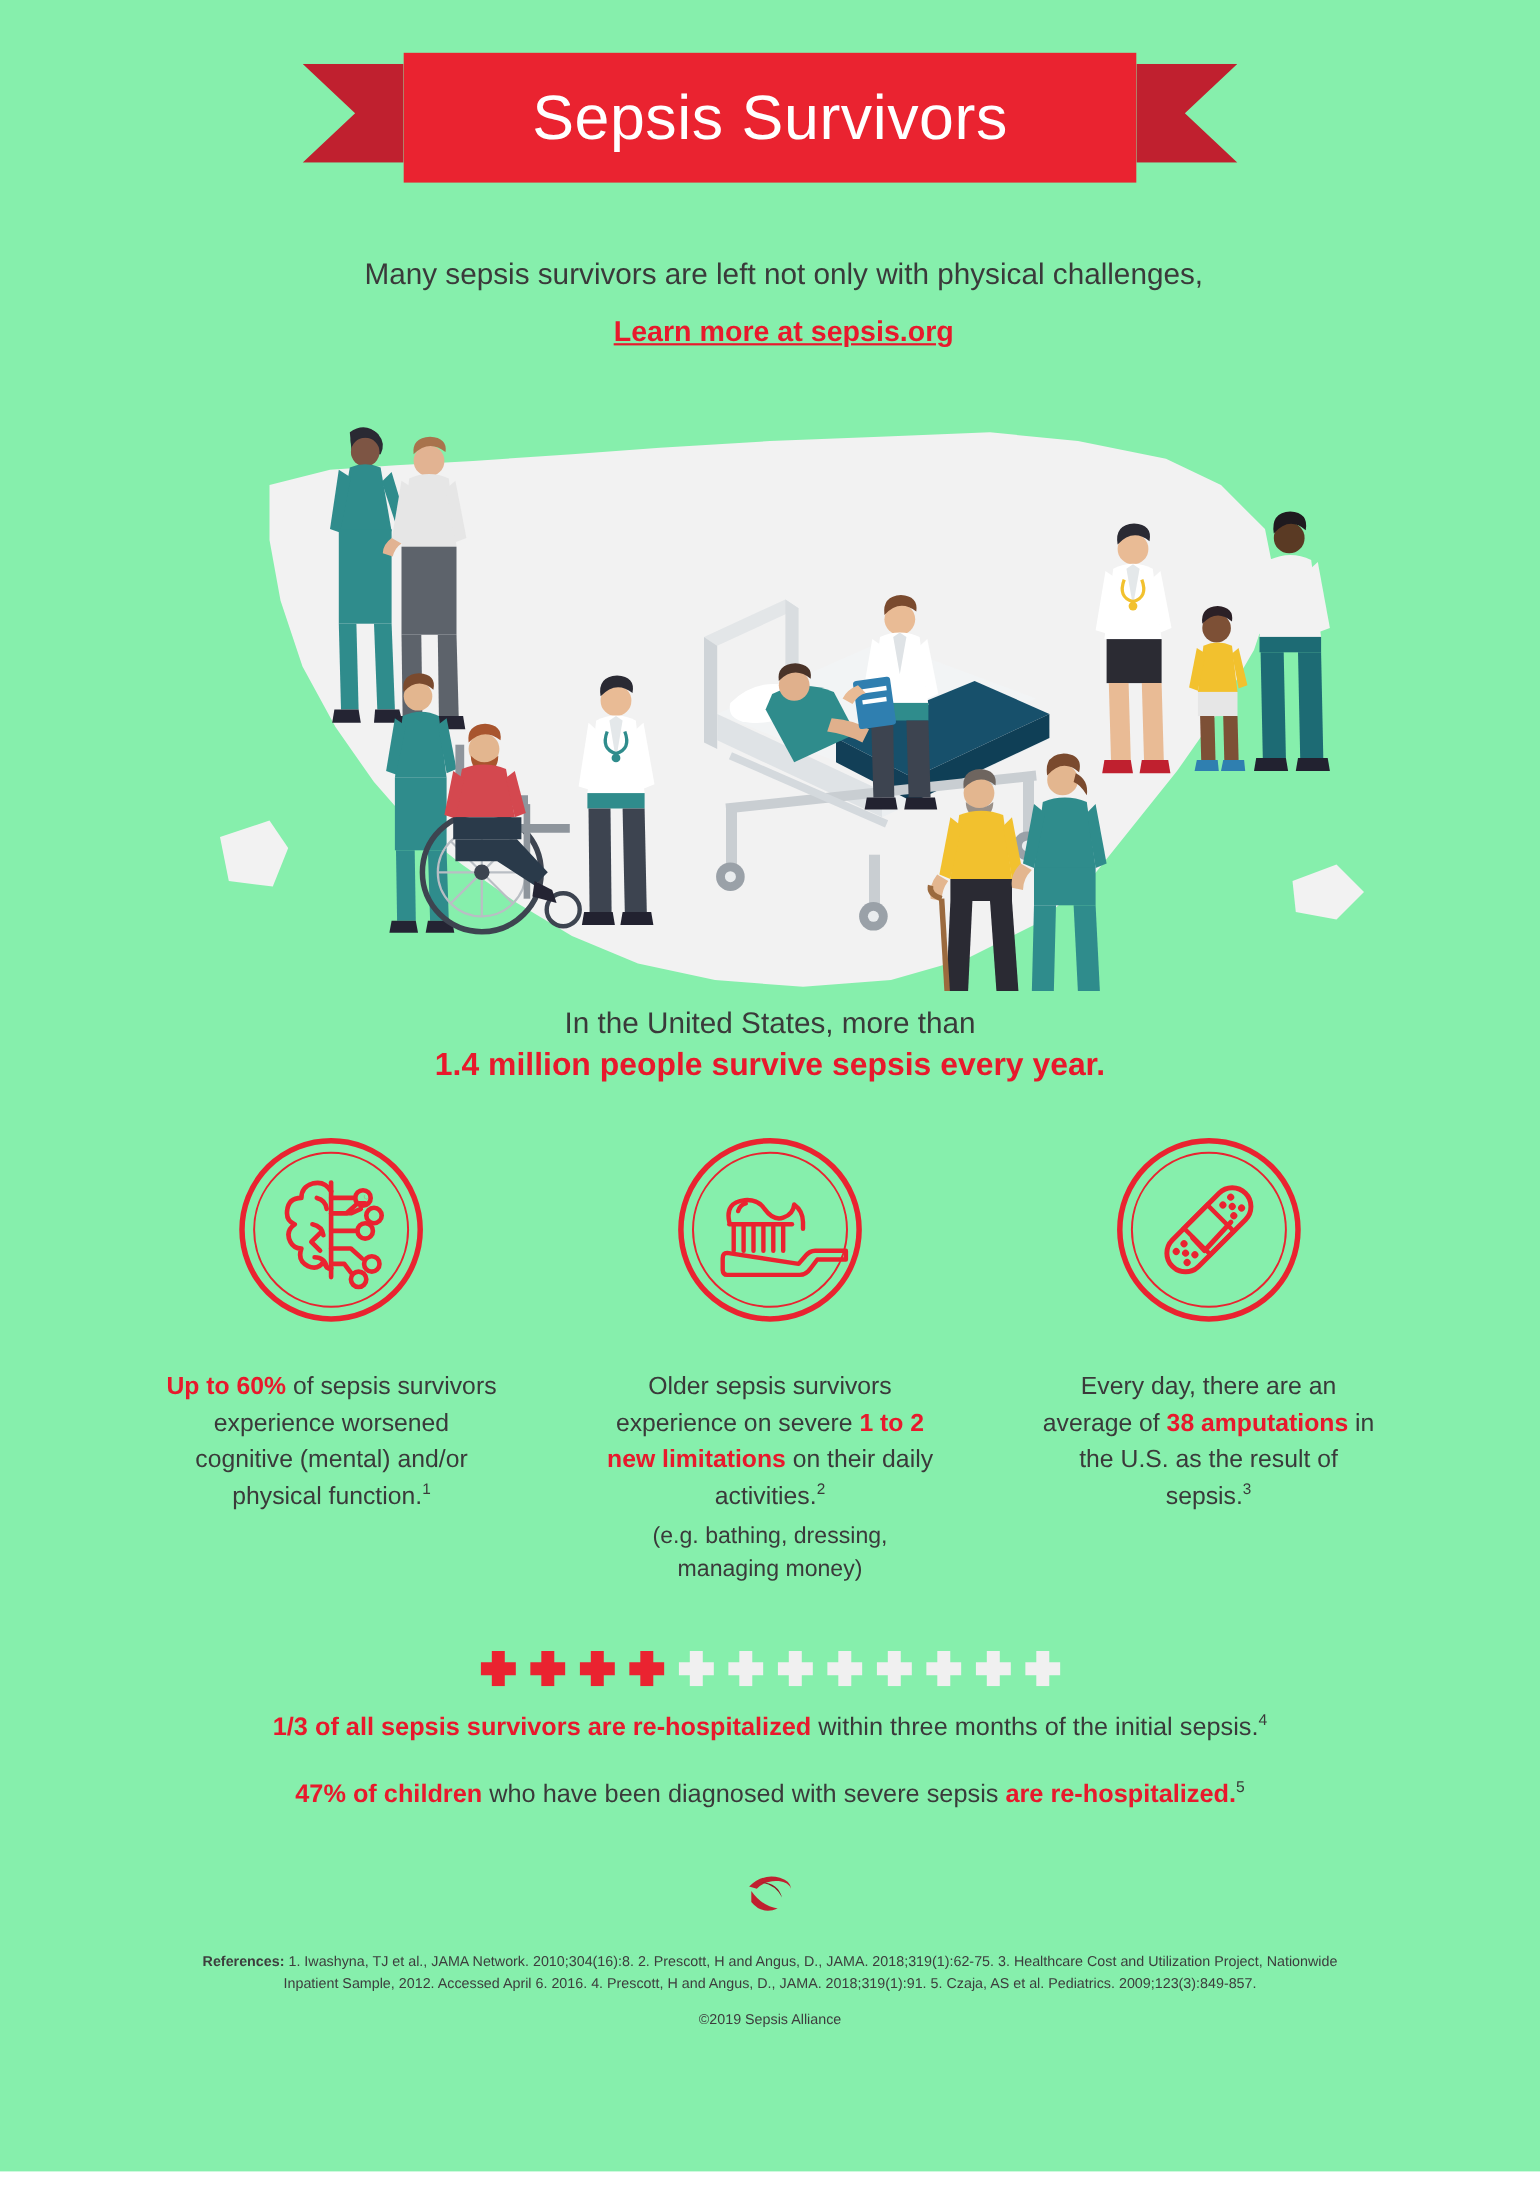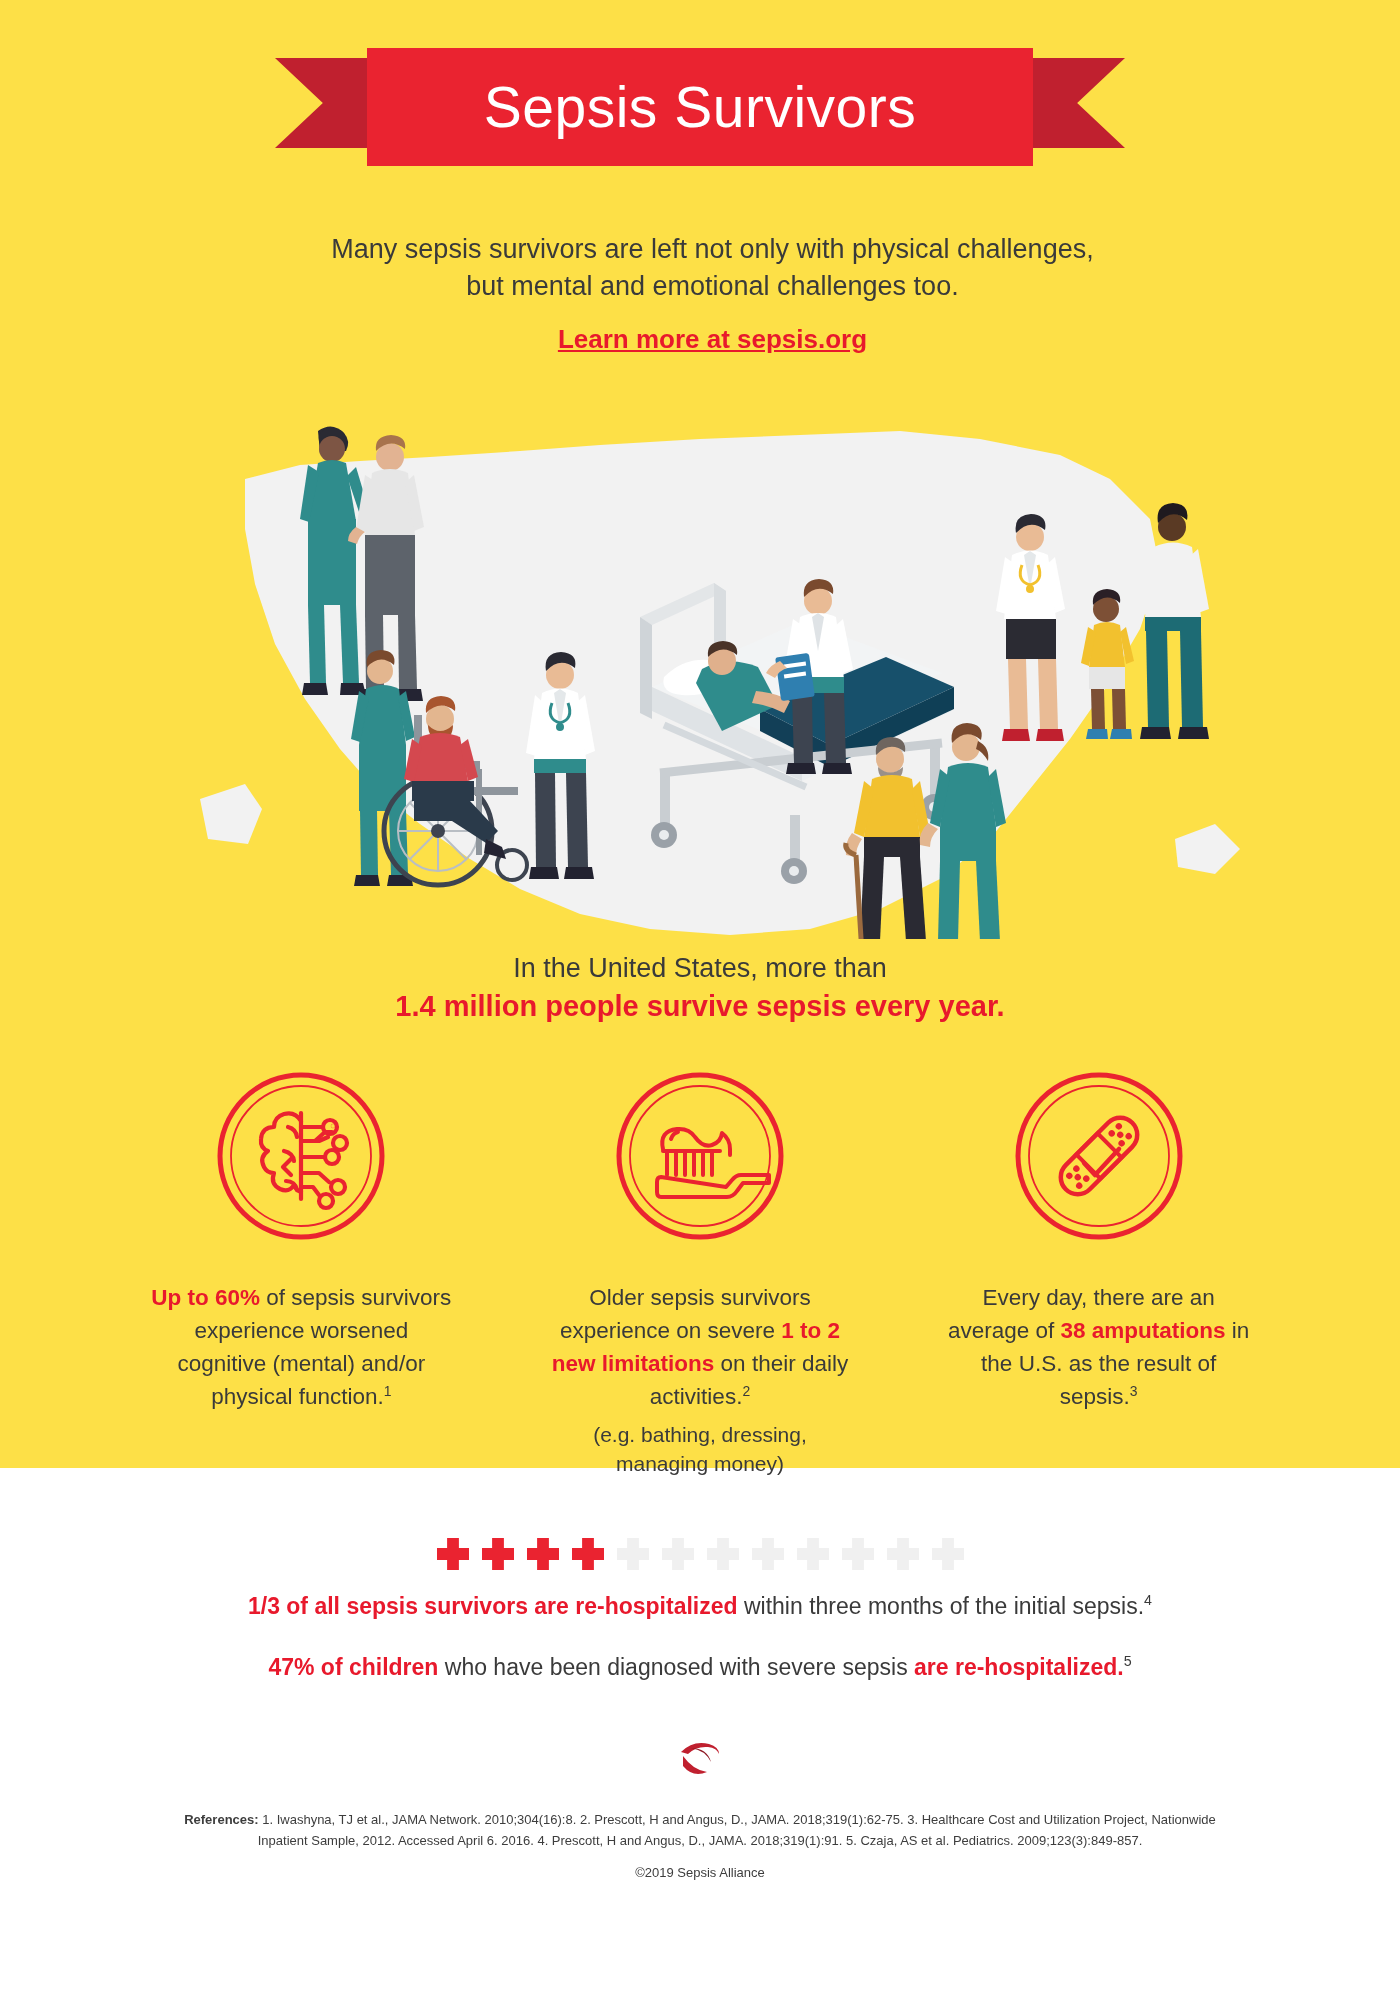--- a/index.html
+++ b/index.html
@@ -5,21 +5,21 @@
 <style>
   * { box-sizing: border-box; margin: 0; padding: 0; }
   html, body {
     width: 1400px;
     height: 2001px;
     background: #ffffff;
     font-family: "Liberation Sans", sans-serif;
     color: #333333;
     overflow: hidden;
   }
-  .page { position: relative; width: 1400px; height: 1468px; background:#fde047; }
+  .page { position: relative; width: 1400px; height: 1974px; background:#86efac; }
 
   
   .banner-wrap { position: relative; width: 1400px; height: 175px; }
   .ribbon-tail {
     position: absolute; top: 58px; width: 92px; height: 90px;
     background: #c0202f;
   }
   .ribbon-tail.left  { left: 275px;  clip-path: polygon(0 0, 100% 0, 100% 100%, 0 100%, 52% 50%); }
   .ribbon-tail.right { right: 275px; clip-path: polygon(0 0, 100% 0, 48% 50%, 100% 100%, 0 100%); }
   .ribbon-body {
@@ -83,21 +83,20 @@
   <div class="banner-wrap">
     <div class="ribbon-tail left"></div>
     <div class="ribbon-tail right"></div>
     <div class="ribbon-body">
       <span class="ribbon-title">Sepsis Survivors</span>
     </div>
   </div>
 
   <div class="intro">
     <div class="intro-line">Many sepsis survivors are left not only with physical challenges,</div>
-    <div class="intro-line">but mental and emotional challenges too.</div>
     <a class="intro-link" href="#">Learn more at sepsis.org</a>
   </div>
 
   <div class="scene">
     <svg width="1400" height="570" viewBox="0 0 1400 570">
 
       <g>
         <path fill="#f2f2f2" d="M245,110 L300,96 L360,92 L430,88 L520,82 L600,76 L700,70 L800,66 L900,62 L980,70 L1060,86
           L1110,110 L1150,150 L1160,200 L1140,260 L1105,320 L1070,370 L1030,420 L990,470 L940,510 L880,540
           L810,560 L730,566 L650,560 L580,545 L520,520 L470,490 L420,455 L375,420 L340,380 L305,330

